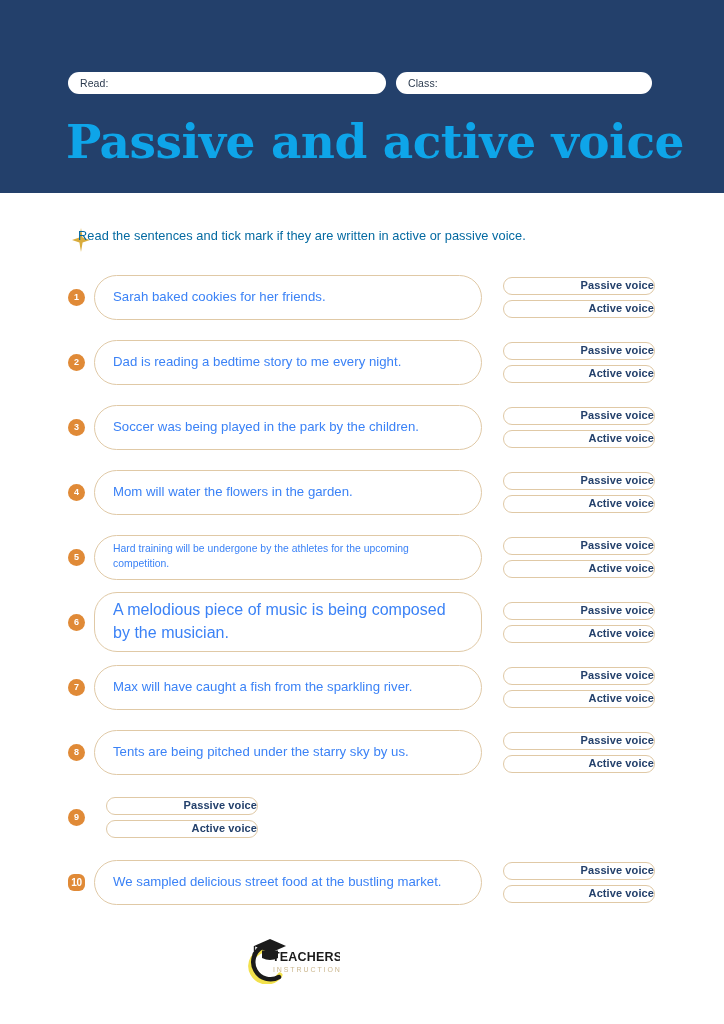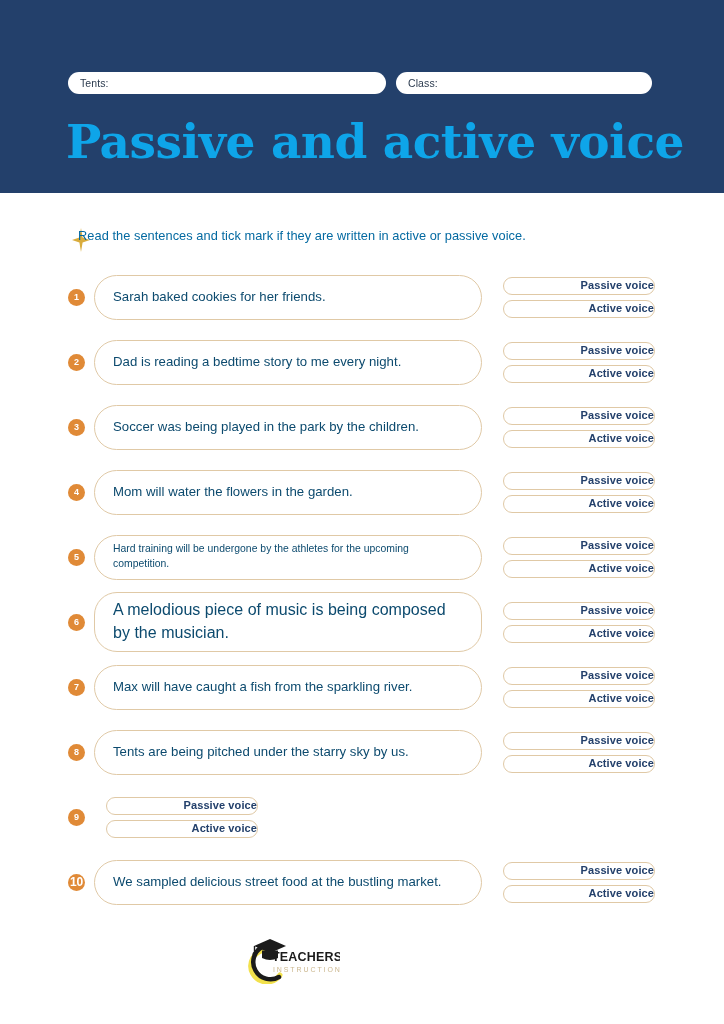--- a/index.html
+++ b/index.html
@@ -117,39 +117,39 @@
     background: #e08a37;
     color: #ffffff;
     font-size: 9px;
     font-weight: 700;
     display: flex;
     align-items: center;
     justify-content: center;
     flex: 0 0 auto;
     letter-spacing: -0.2px;
   }
-  .badge.wide { font-size: 12px; }
+  .badge.wide { font-size: 10px; border-radius: 6px; }
 
   .sentence-box {
     margin-left: 9px;
     width: 388px;
     min-height: 45px;
     border: 1.3px solid #e0c9a6;
     border-radius: 23px;
     background: #ffffff;
     display: flex;
     align-items: center;
     padding: 6px 18px;
     flex: 0 0 auto;
   }
 
   .sentence-text {
     font-size: 13.2px;
     line-height: 1.42;
-    color: #0c4a6e;
+    color: #3b82f6;
     letter-spacing: 0.02px;
   }
   .sentence-text.sm   { font-size: 16px; }
   .sentence-text.xs   { font-size: 10.4px; }
 
   .options {
     margin-left: 10px;
     display: flex;
     flex-direction: column;
     gap: 5px;
@@ -195,21 +195,21 @@
 </style>
 </head>
 <body>
 
 <div class="page">
 
   <div class="header">
 
     <div class="field-row">
       <div class="input-pill name">
-        <span class="input-label">Tents:</span>
+        <span class="input-label">Read:</span>
       </div>
       <div class="input-pill class">
         <span class="input-label">Class:</span>
       </div>
     </div>
 
     <div class="title">Passive and active voice</div>
   </div>
 
   <div class="instruction-wrap">

